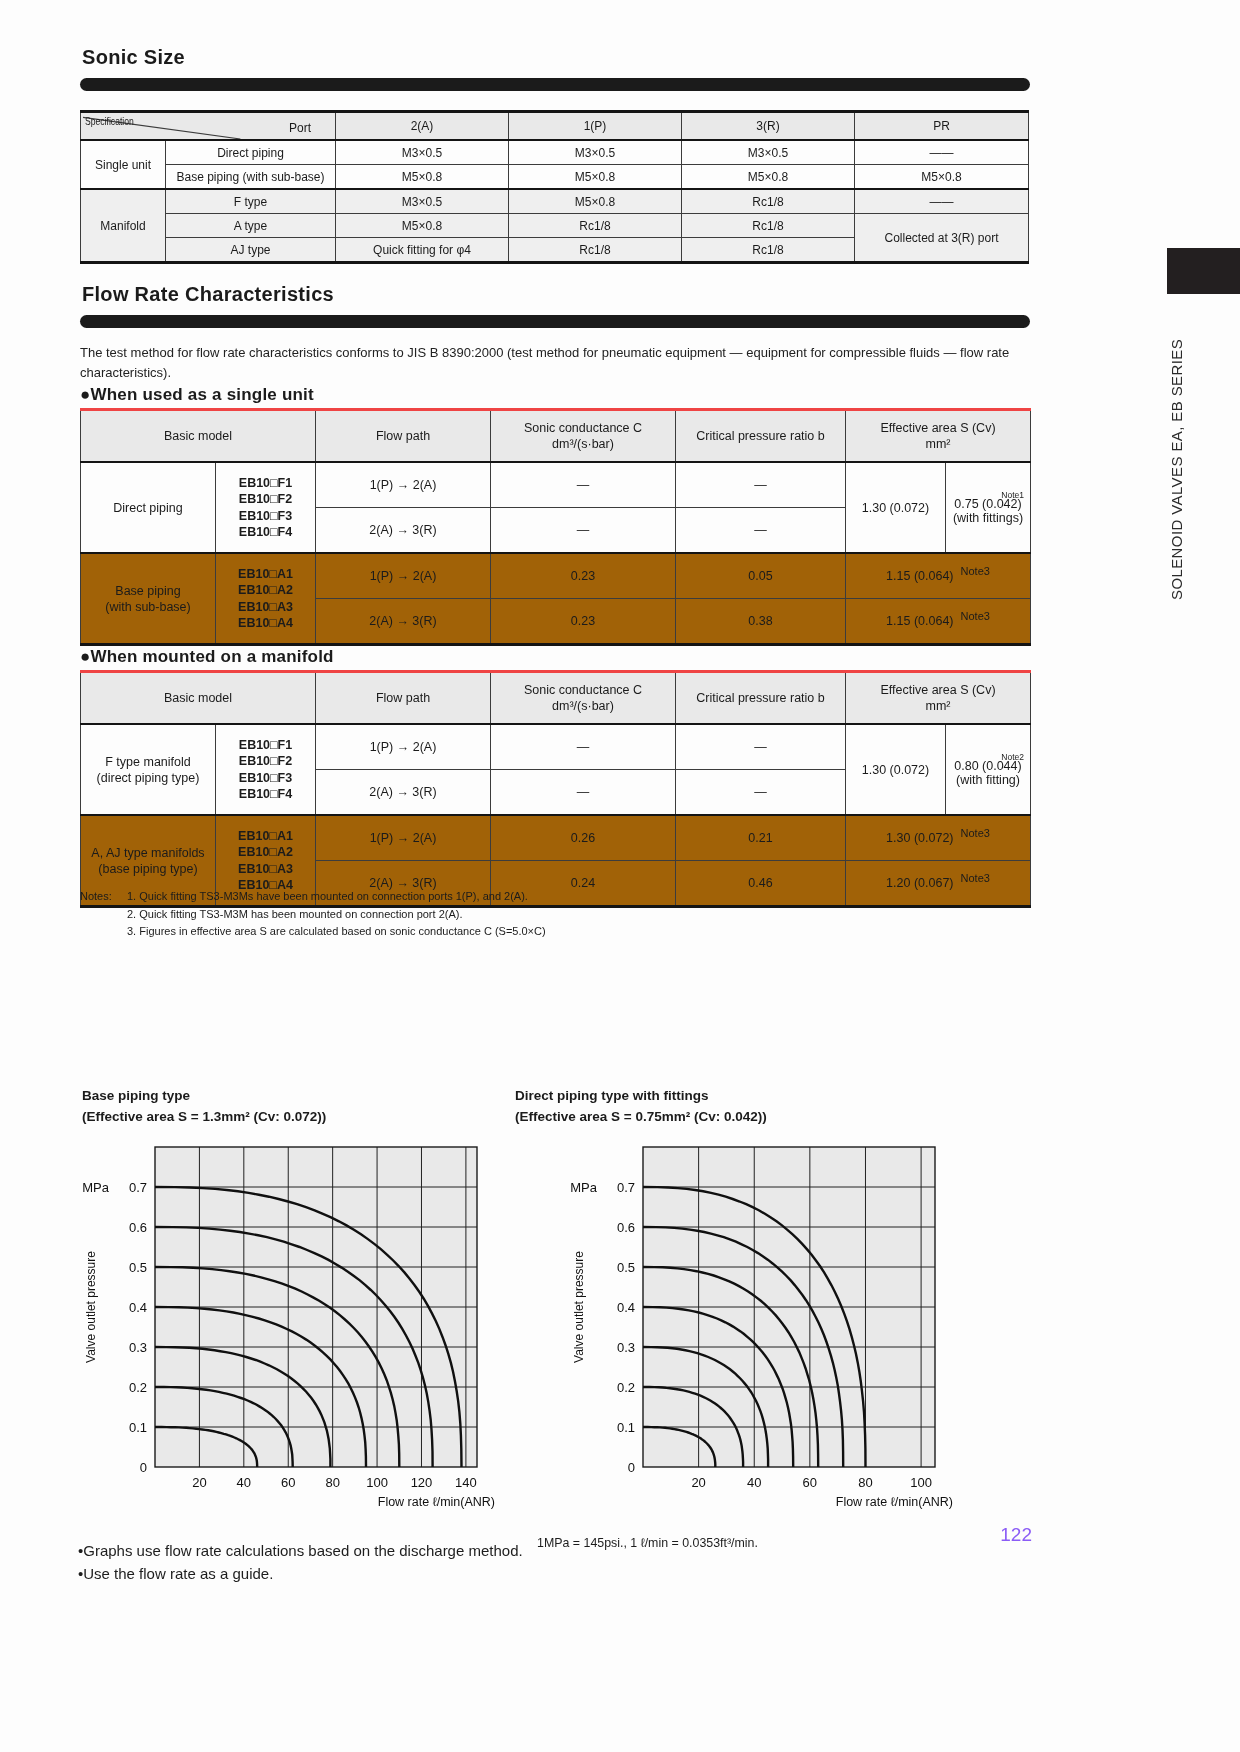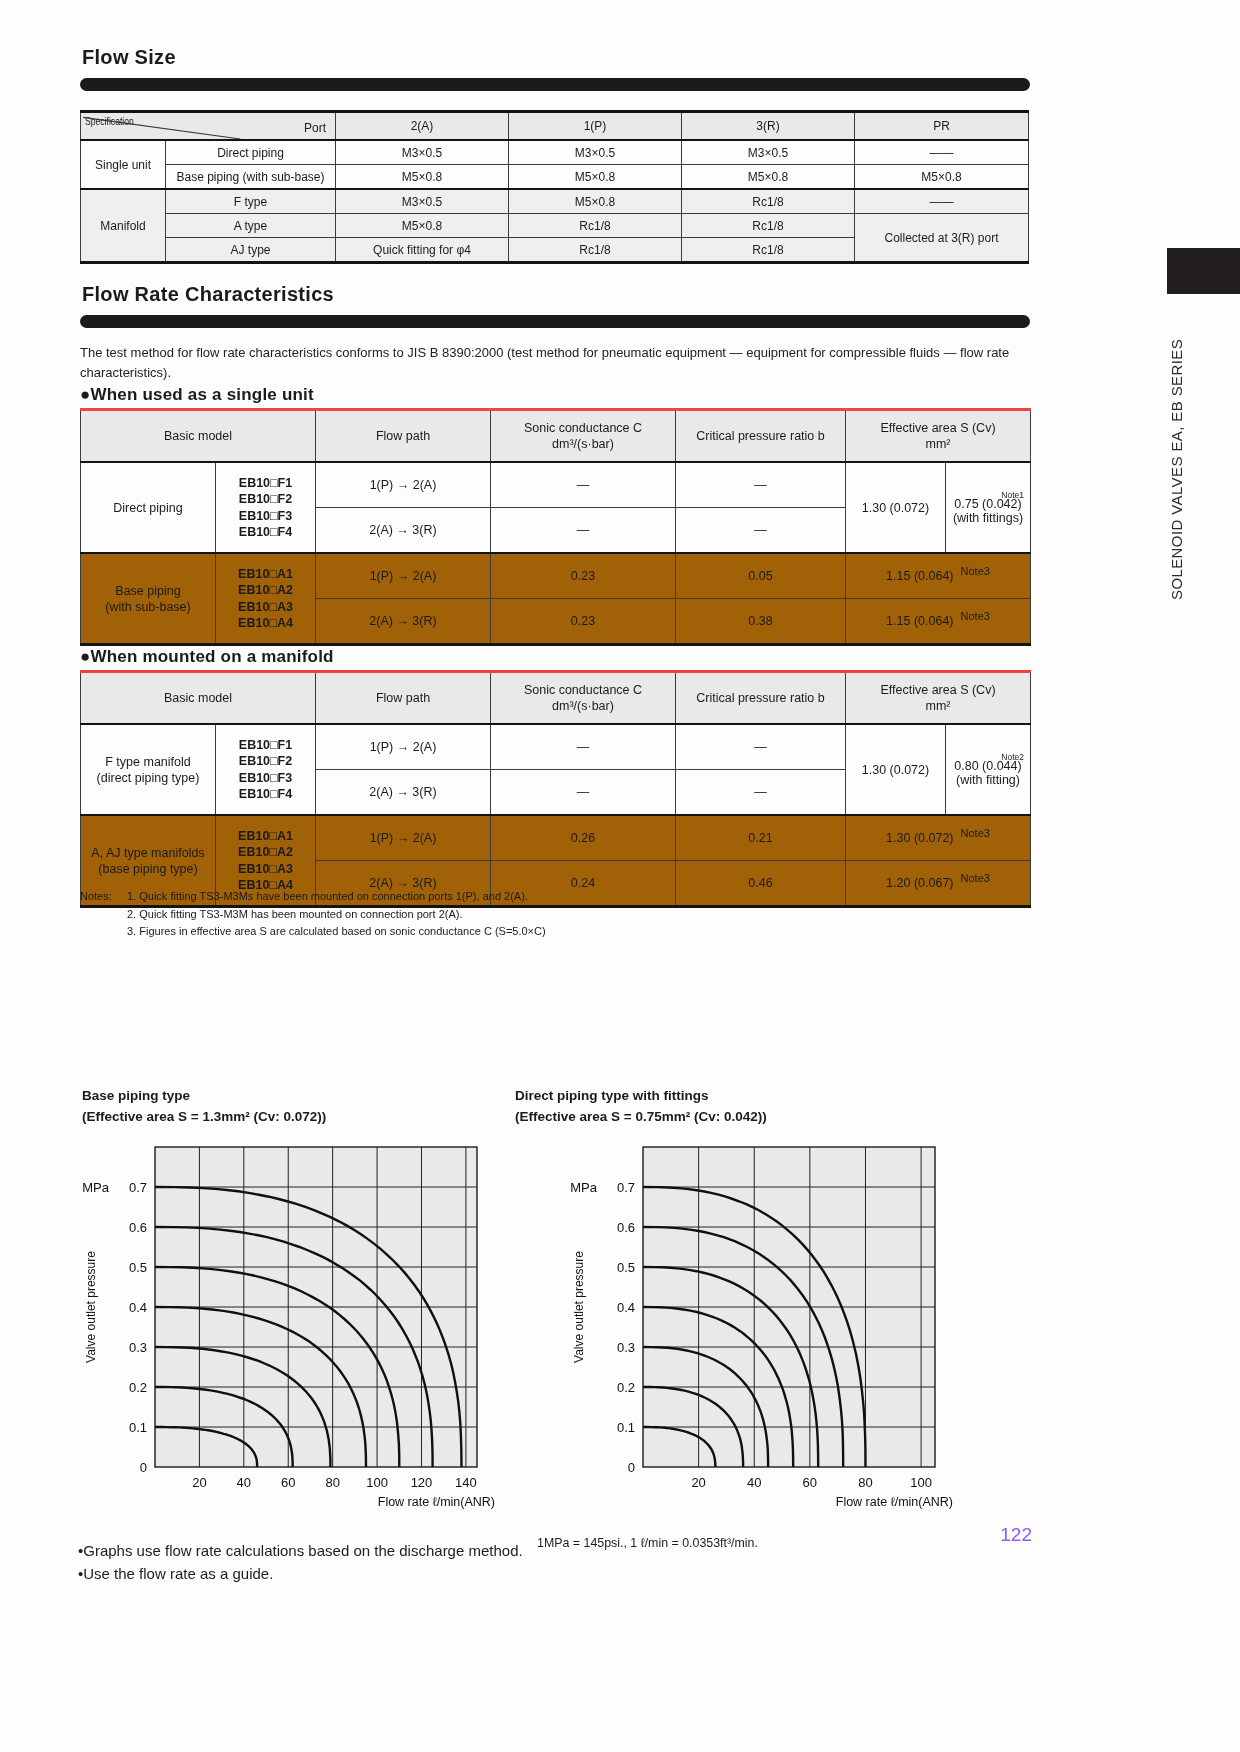--- a/index.html
+++ b/index.html
@@ -12,21 +12,21 @@
 
   table{border-collapse:collapse;table-layout:fixed;position:absolute;left:80px;}
   .ptable{width:948px;font-size:12px;border-top:3px solid #141414;border-bottom:3px solid #141414;}
   .ptable th,.ptable td{border:1px solid #3c3c3c;text-align:center;vertical-align:middle;
       padding:1px 3px;height:21px;font-weight:normal;}
   .ptable thead th{background:#e9e9e9;height:24px;border-bottom:2px solid #141414;}
   .ptable tr.gray td{background:#efefef;}
   .ptable tr.grpsep td{border-top:2.5px solid #141414;margin-top:28px;}
   .pcorner{position:relative;padding:0;text-decoration:underline;}
   .pcorner .spec{position:absolute;left:4px;top:2px;font-size:10.5px;transform:scaleX(.82);transform-origin:left top;}
-  .pcorner .port{position:absolute;right:9px;bottom:4px;font-size:12px;}
+  .pcorner .port{position:absolute;right:24px;bottom:4px;font-size:12px;}
   .pcorner svg{position:absolute;left:0;top:0;width:100%;height:100%;}
 
   .ftable{width:950px;font-size:12.5px;border-top:3px solid #ef4444;border-bottom:3px solid #141414;padding-left:29px;}
   .ftable th,.ftable td{border:1px solid #3c3c3c;text-align:center;vertical-align:middle;padding:1px 4px;}
   .ftable thead th{background:#e9e9e9;height:48px;font-weight:normal;border-bottom:2px solid #141414;}
   .ftable tbody td{height:42px;}
   .ftable tr.gray td{background:#a16207;}
   .ftable tr.grpsep td{border-top:2.5px solid #141414;}
   .models div{font-weight:bold;line-height:16.5px;font-size:12.5px;}
   .cat div{line-height:16px;}
@@ -48,21 +48,21 @@
 
   .side-tab{position:absolute;left:1167px;top:248px;width:73px;height:46px;background:#231f20;}
   .side-text{position:absolute;left:1168px;top:300px;height:300px;writing-mode:vertical-rl;
      transform:rotate(180deg);font-size:15px;letter-spacing:.4px;color:#2a2a2a;white-space:nowrap;}
 </style>
 </head>
 <body>
 
 <div class="page">
 
-  <div class="h1" style="top:46px">Flow Size</div>
+  <div class="h1" style="top:46px">Sonic Size</div>
   <div class="bar" style="top:78px"></div>
 
   <table class="ptable" style="top:110px">
     <colgroup>
         <col style="width:85px">
         <col style="width:170px">
         <col style="width:173px">
         <col style="width:173px">
         <col style="width:173px">
         <col style="width:174px">

